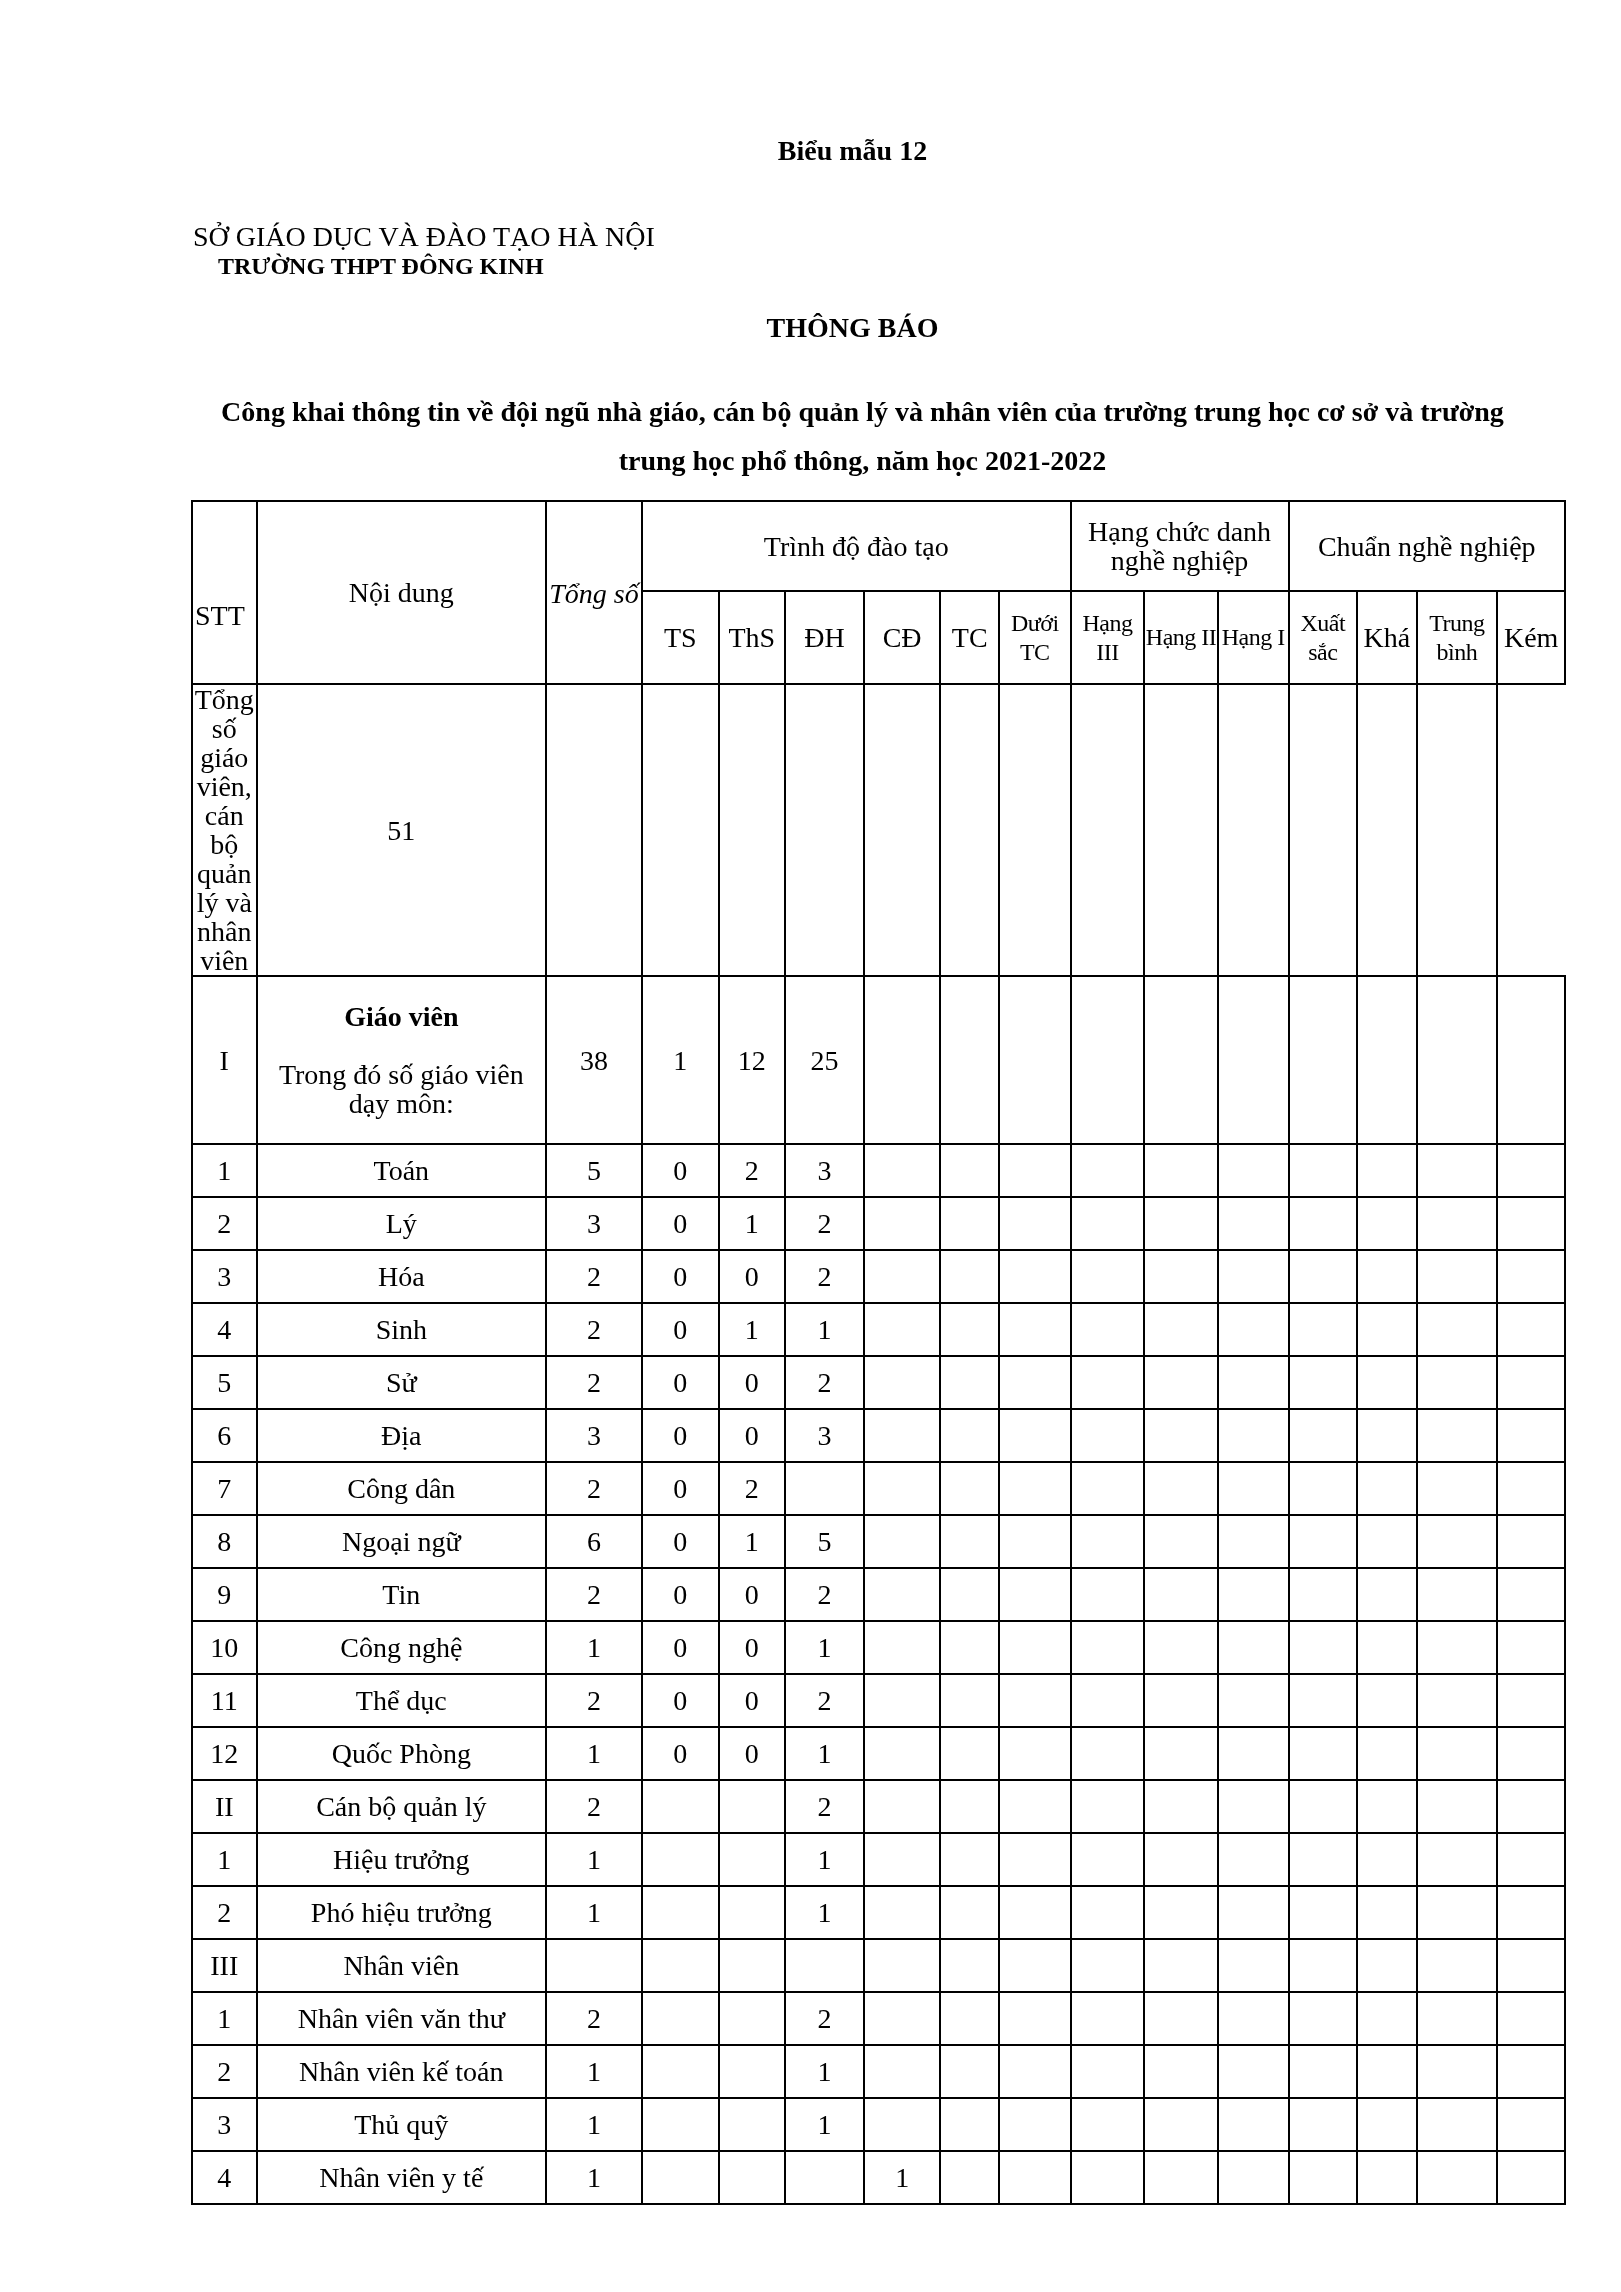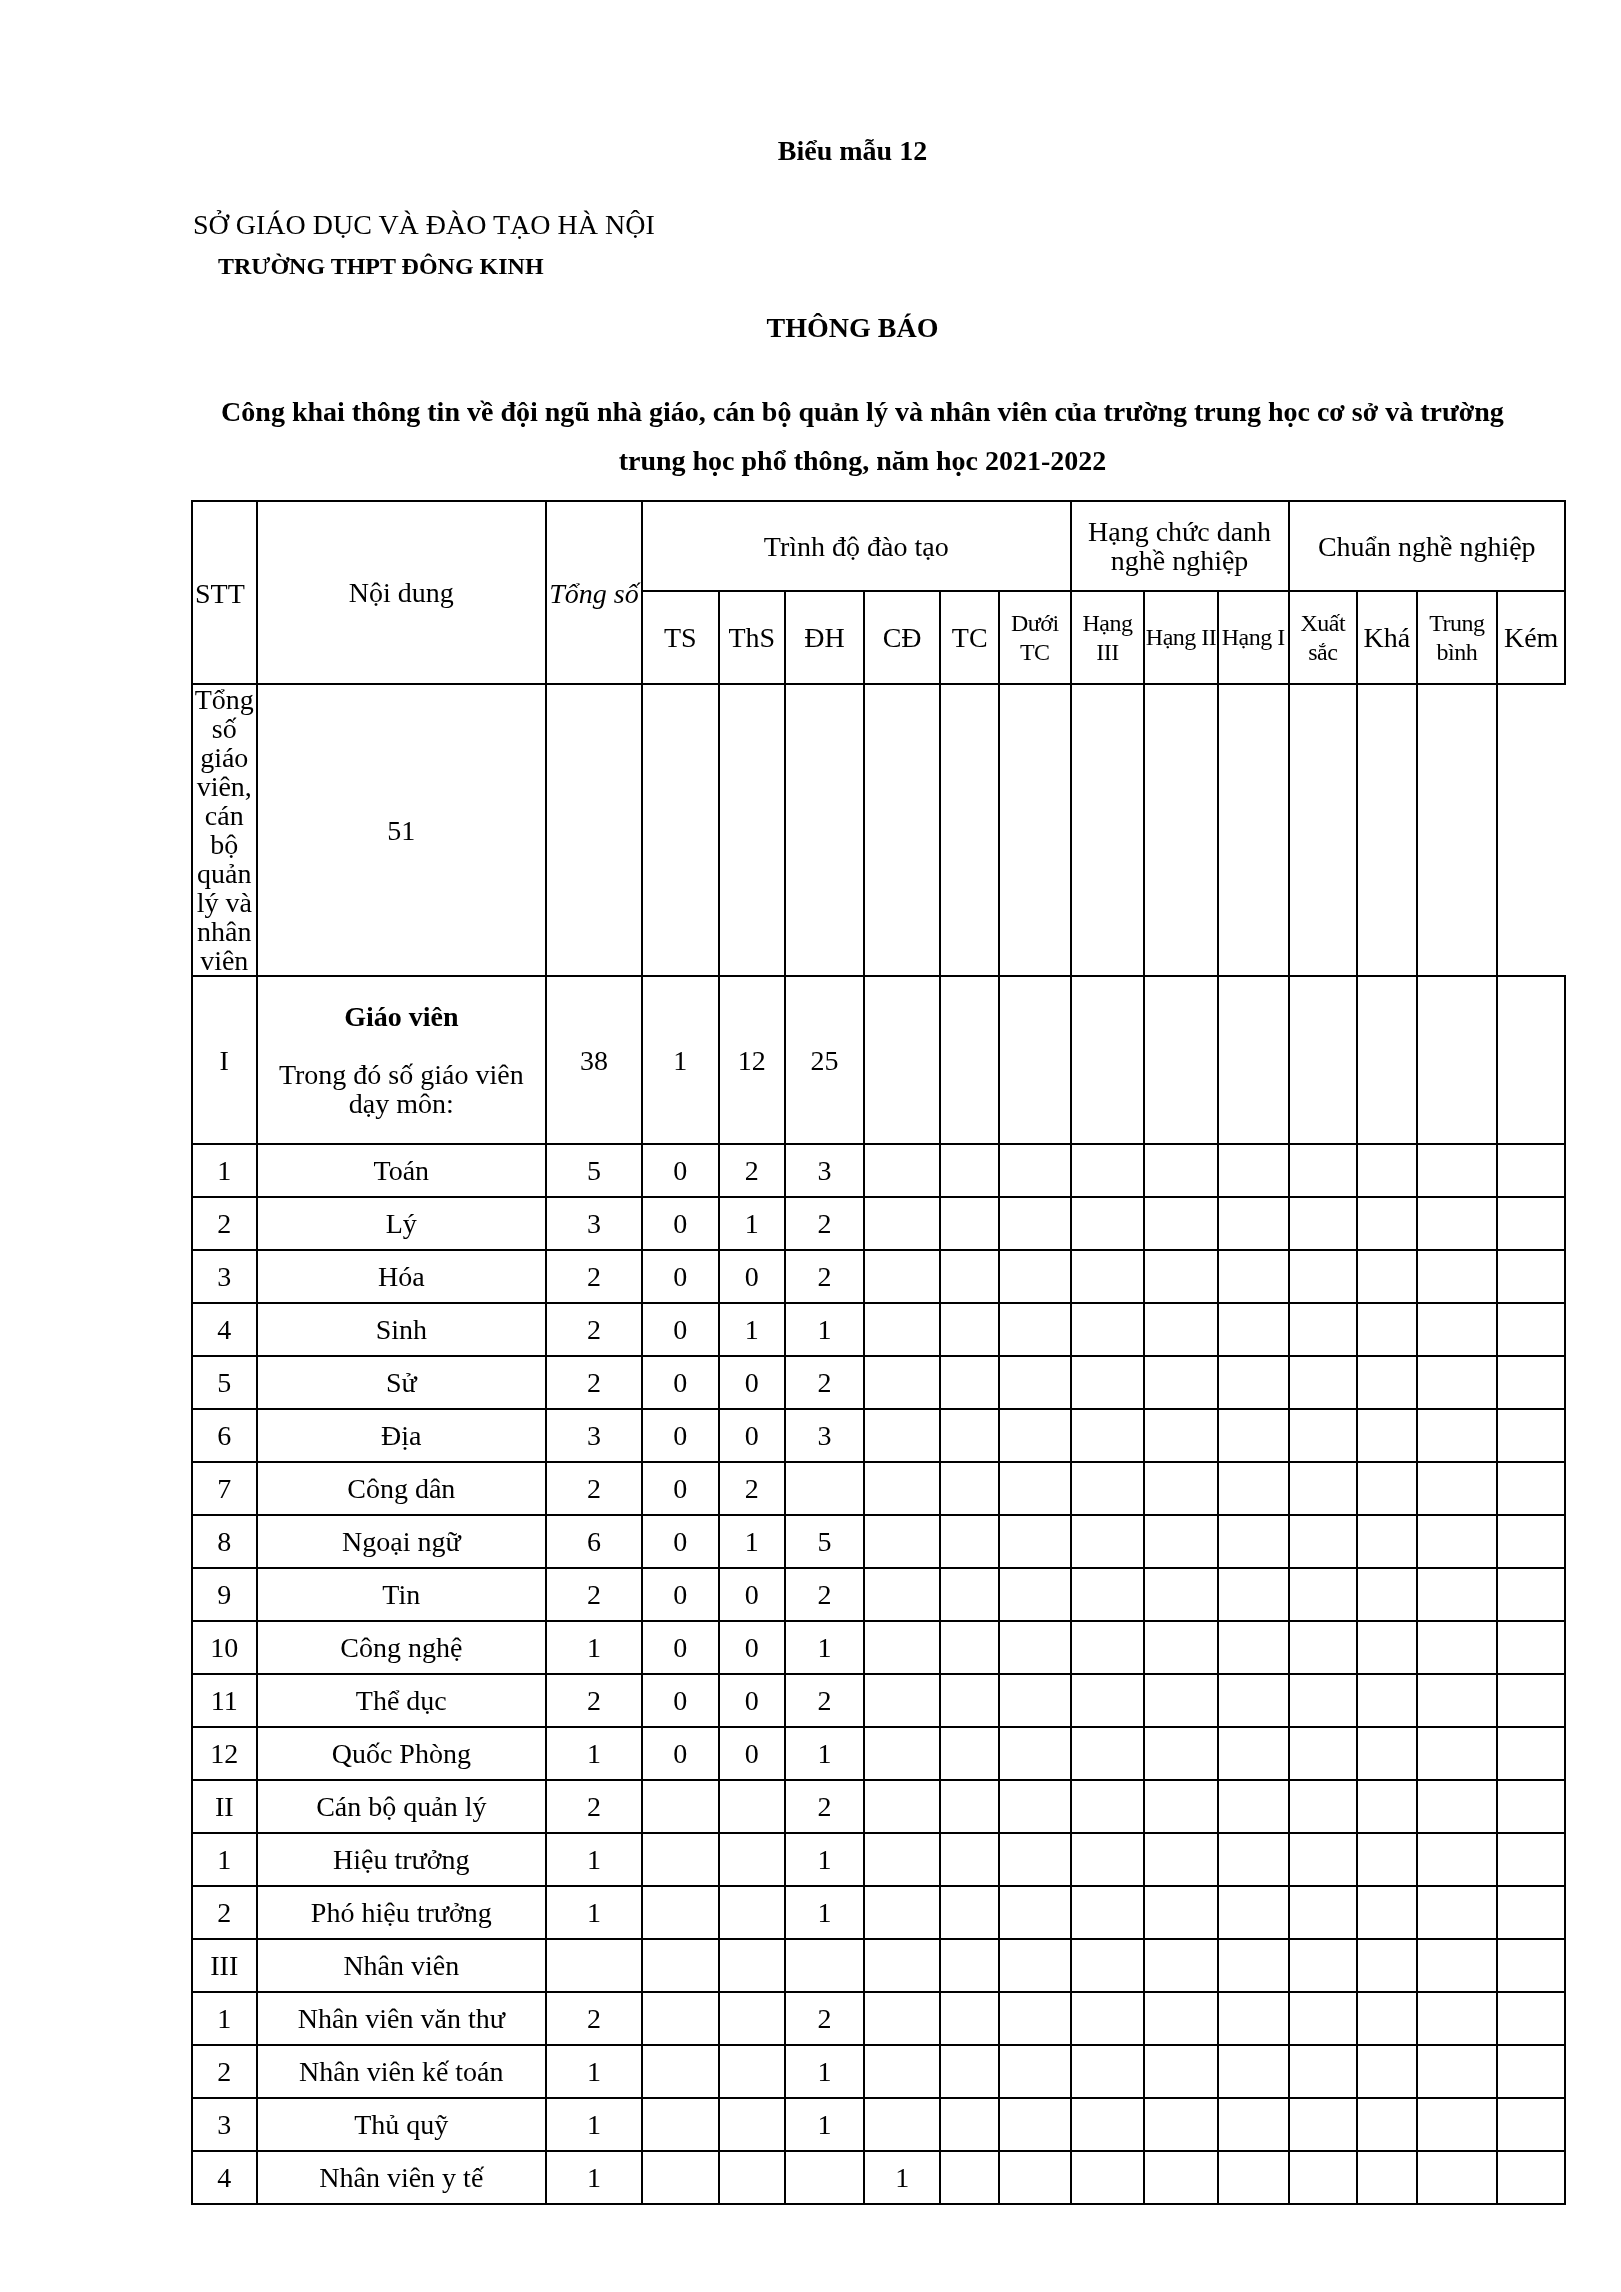--- a/index.html
+++ b/index.html
@@ -1,33 +1,33 @@
 <!DOCTYPE html>
 <html><head>
 <meta charset="utf-8">
 <style>
   html, body { margin: 0; padding: 0; background: #ffffff; }
   body { width: 1621px; height: 2293px; position: relative; overflow: hidden;
          font-family: "Liberation Serif", "DejaVu Serif", serif; color: #000; }
   .form-no { position: absolute; top: 135px; left: 0; width: 1705px; text-align: center;
              font-weight: bold; font-size: 28px; }
-  .dept { position: absolute; top: 209px; left: 193px; font-size: 28px; }
+  .dept { position: absolute; top: 221px; left: 193px; font-size: 28px; }
   .school { position: absolute; top: 253px; left: 218px; font-size: 24px; font-weight: bold; }
   .notice { position: absolute; top: 312px; left: 0; width: 1705px; text-align: center;
             font-weight: bold; font-size: 28px; }
   .subtitle { position: absolute; top: 387px; left: 186px; width: 1353px; text-align: center;
               font-weight: bold; font-size: 28px; line-height: 49px; }
   table.staff { position: absolute; top: 500px; left: 191px; border-collapse: collapse;
                 table-layout: fixed; width: 1375px; font-size: 28px; }
   table.staff td, table.staff th { border: 2.9px solid #000; padding: 0; font-weight: normal;
                  text-align: center; vertical-align: middle; overflow: hidden; line-height: 29px; }
   .h1 { height: 90px; }
   .h2 { height: 93px; }
   .stt-head { vertical-align: top !important; }
-  .stt-head span { display: block; margin-top: 77px; text-align: left; padding-left: 2px; }
+  .stt-head span { display: block; margin-top: 99px; text-align: left; padding-left: 2px; }
   td.content { text-align: left; padding-left: 2px; border-radius: 11px; }
   .bold { font-weight: bold; }
   .r-total { height: 127px; }
   .r-section { height: 168px; }
   .r-item { height: 53px; }
   .stt-cell { text-align: center; }
   .small-head { font-size: 24px; line-height: 27.4px; letter-spacing: -0.5px; margin-top: 28px; }
   .gv-title { display: block; margin-bottom: 29px; font-weight: bold; }
   .gv-sub { display: block; }
 </style>

